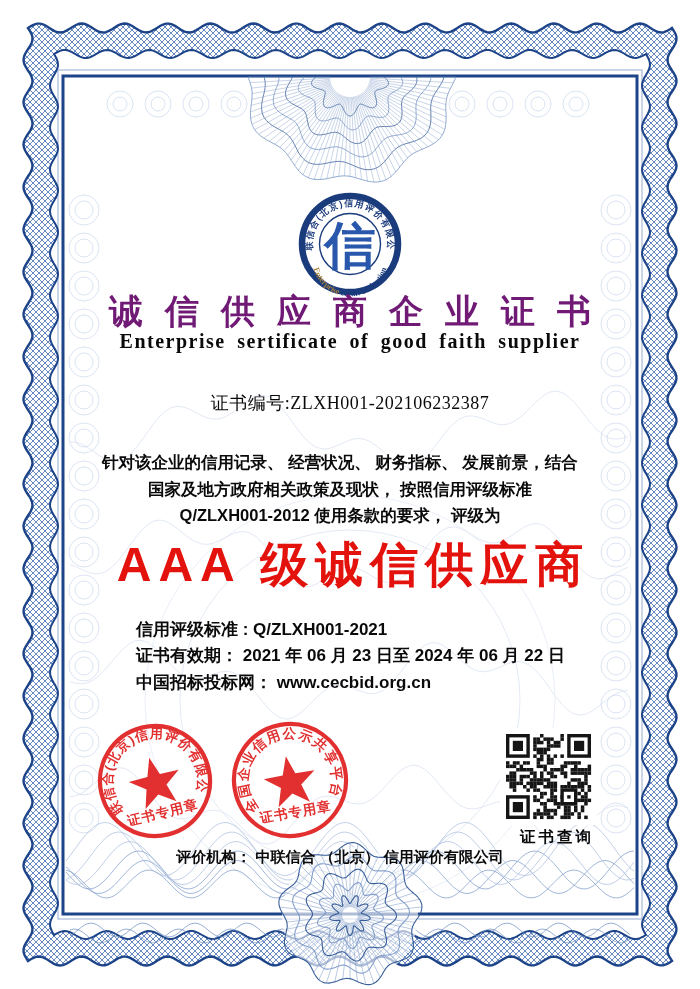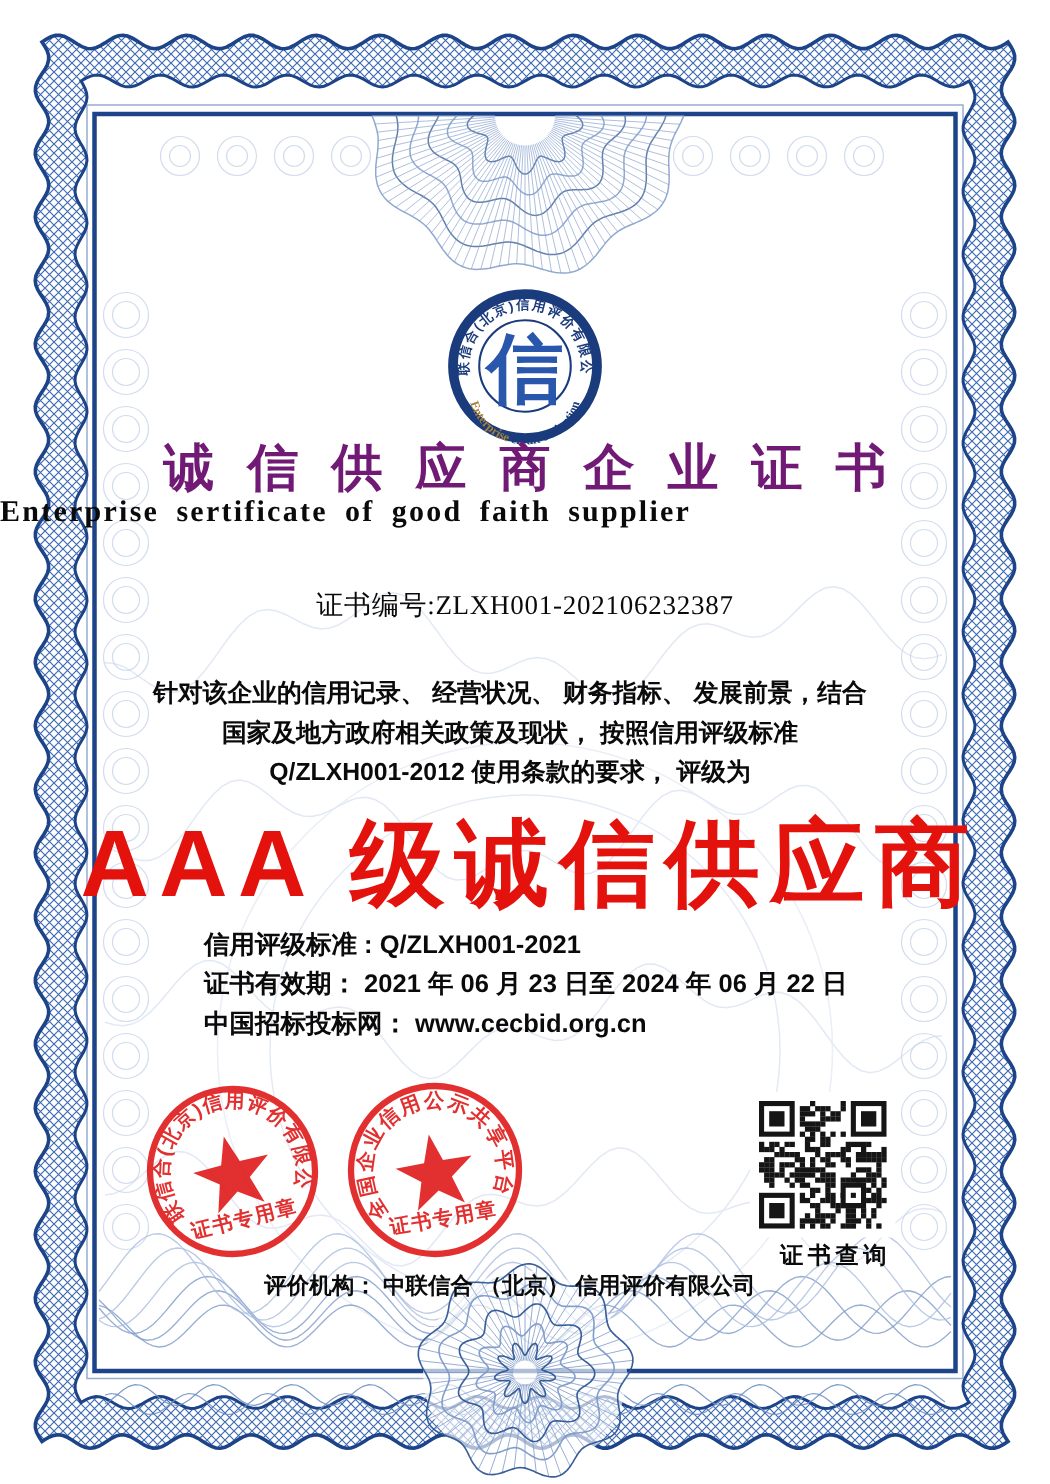--- a/index.html
+++ b/index.html
@@ -2,29 +2,29 @@
 <html><head>
 <meta charset="utf-8">
 <style>
   html,body{margin:0;padding:0;background:#fff;}
   .certificate{position:relative;width:700px;height:989px;background:#fff;overflow:hidden;
     font-family:"Liberation Sans",sans-serif;color:#0a0a0a;}
   svg.layer{position:absolute;left:0;top:0;}
   .abs{position:absolute;}
   .title{top:289px;left:0;right:0;text-align:center;font-size:34px;font-weight:900;
     letter-spacing:22px;padding-left:22px;color:#701a75;white-space:nowrap;}
-  .subtitle{top:330px;left:0;right:0;text-align:left;font-family:"Liberation Serif",serif;
+  .subtitle{top:330px;left:0;right:0;text-align:center;font-family:"Liberation Serif",serif;
     font-size:20px;font-weight:700;letter-spacing:1.5px;word-spacing:5px;}
   .certno{top:360px;left:0;right:0;text-align:center;font-family:"Liberation Serif",serif;
     font-size:18px;font-weight:400;letter-spacing:.5px;margin-top:31px;}
   .company{top:386px;left:0;right:0;text-align:center;font-size:41px;font-weight:900;
     letter-spacing:5px;padding-left:5px;white-space:nowrap;}
   .body-text{top:449px;left:40px;right:60px;text-align:center;font-size:16.5px;
     font-weight:700;line-height:26.5px;}
-  .rating{top:533px;left:0;right:0;text-align:center;font-size:63px;font-weight:900;
+  .rating{top:533px;left:0;right:0;text-align:center;font-size:48px;font-weight:900;
     color:#e3120c;letter-spacing:7px;padding-left:7px;white-space:nowrap;}
   .info{top:617px;left:106px;font-size:17px;font-weight:700;line-height:26.3px;margin-left:30px;}
   .qr-caption{left:504px;top:827px;width:90px;text-align:right;font-size:15.5px;
     font-weight:700;letter-spacing:3px;}
   .footer{top:848px;left:0;right:20px;text-align:center;font-size:15px;font-weight:700;}
 </style>
 </head>
 <body>
 
 <div class="certificate">

